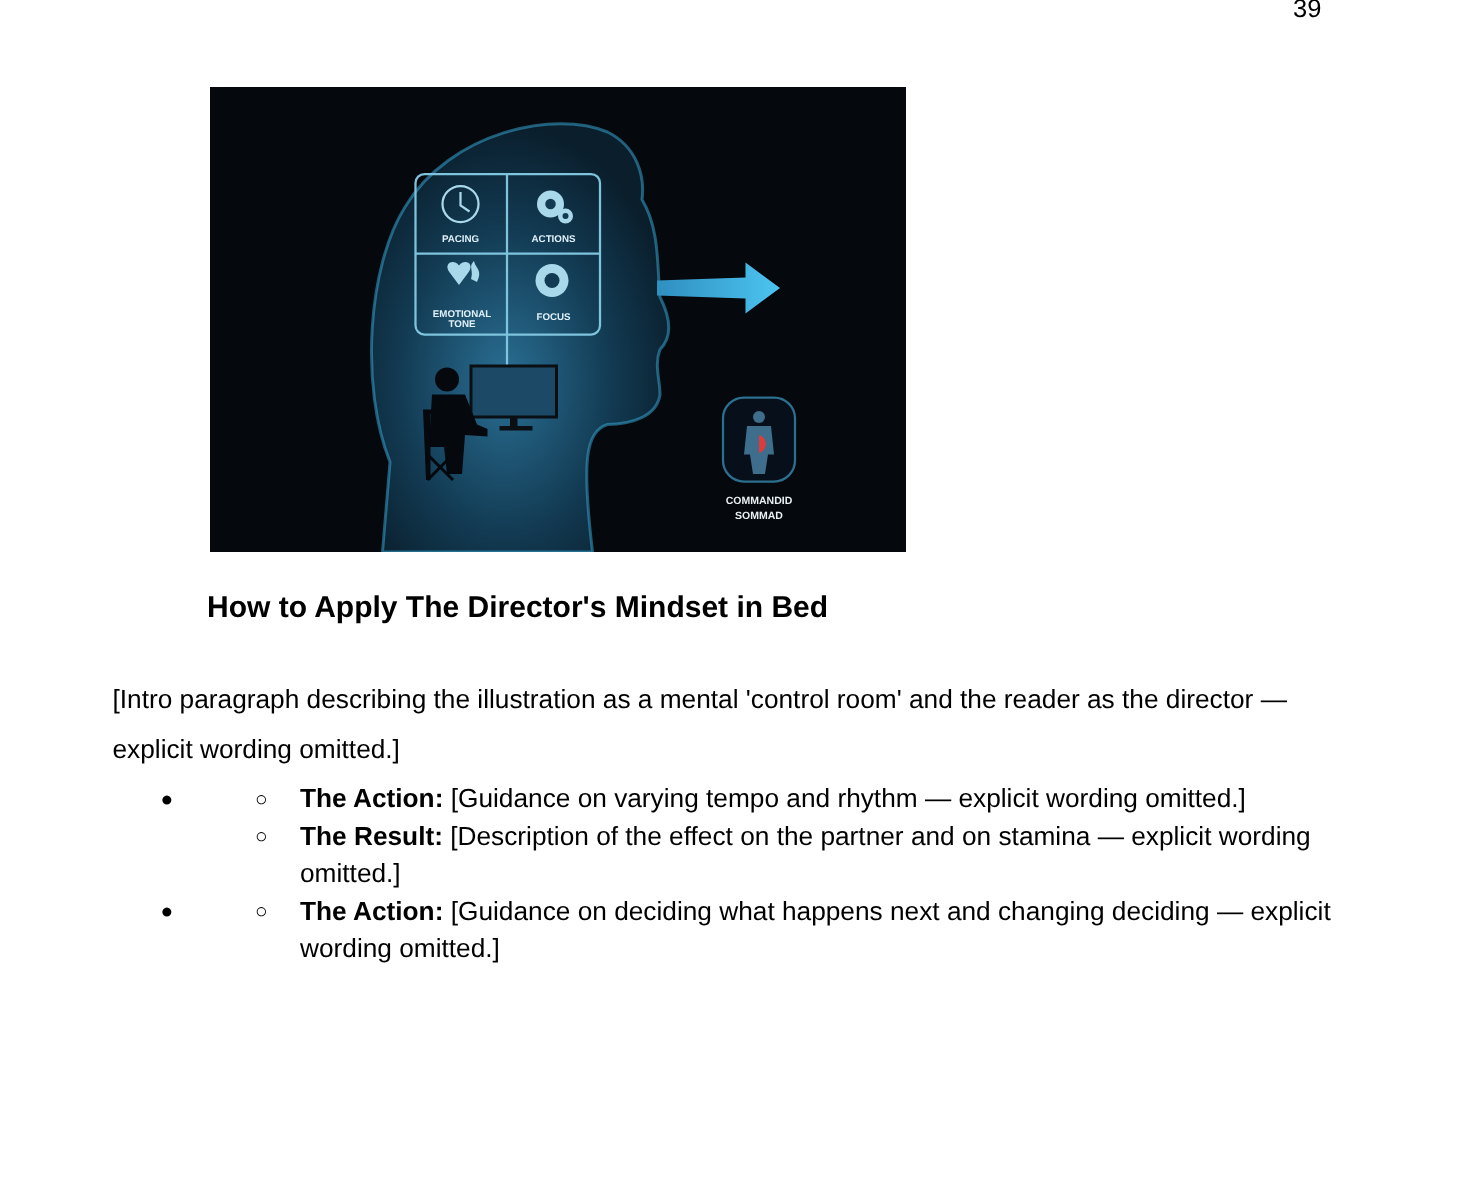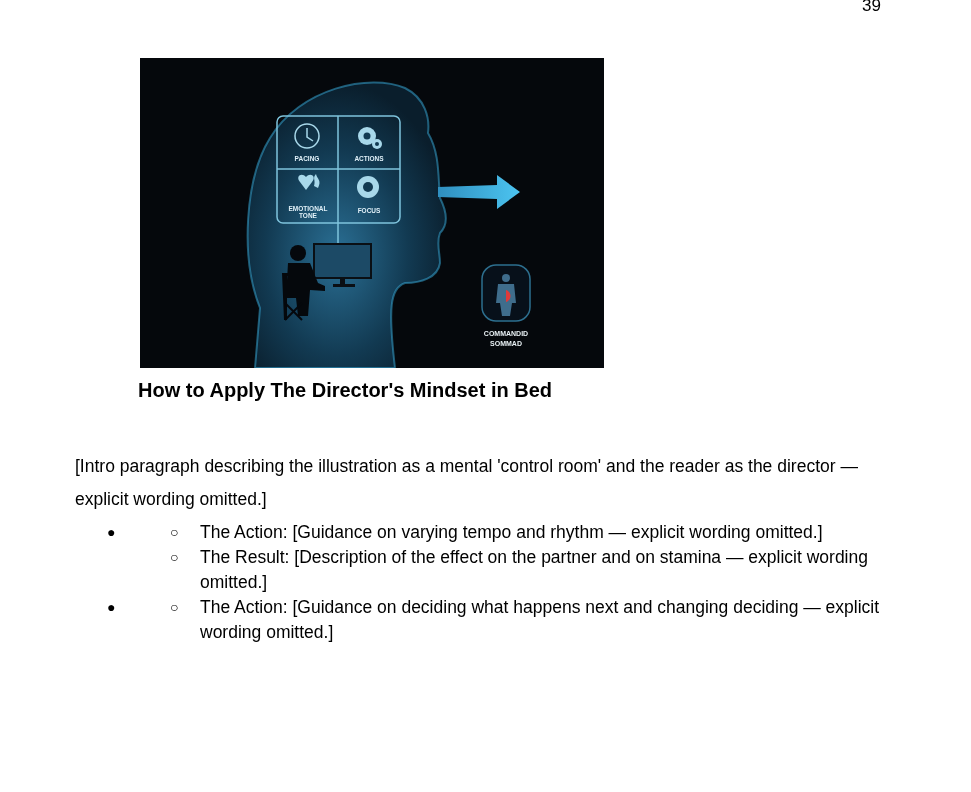--- a/index.html
+++ b/index.html
@@ -10,40 +10,40 @@
     .page-number {
       position: absolute; top: -4px; left: 862px;
       font-size: 17px; color: #000;
     }
     .figure {
       position: absolute; left: 140px; top: 58px; width: 464px; height: 310px;
       background: #05080c; overflow: hidden;
     }
     .figure svg { display: block; }
     .section-title {
-      position: absolute; left: 138px; top: 379px;
+      position: absolute; left: 138px; top: 394px;
       font-size: 20px; font-weight: bold; margin: 0;
     }
     .intro {
       position: absolute; left: 75px; top: 450px; width: 800px;
       font-size: 17.5px; line-height: 33px; margin: 0;
     }
     .list {
       position: absolute; left: 75px; top: 520px; width: 820px;
       font-size: 17.5px; line-height: 25px;
     }
     .l1 { position: relative; padding-left: 63px; font-weight: bold; }
     .l1 .bullet {
       position: absolute; left: 32px; top: 0; font-weight: normal; font-size: 14px;
     }
     .l2 { position: relative; padding-left: 125px; width: 690px; }
     .l2 .bullet {
       position: absolute; left: 95px; top: 0; font-size: 14px;
     }
-    .l2 b { font-weight: normal; text-align: right; }
+    .l2 b { font-weight: bold; text-align: right; }
   </style>
 </head>
 <body>
 
 <div class="page-number">39</div>
 
 <div class="figure">
   <svg width="464" height="310" viewBox="0 0 464 310" xmlns="http://www.w3.org/2000/svg">
     <defs>
       <radialGradient id="headGlow" cx="45%" cy="60%" r="60%">

